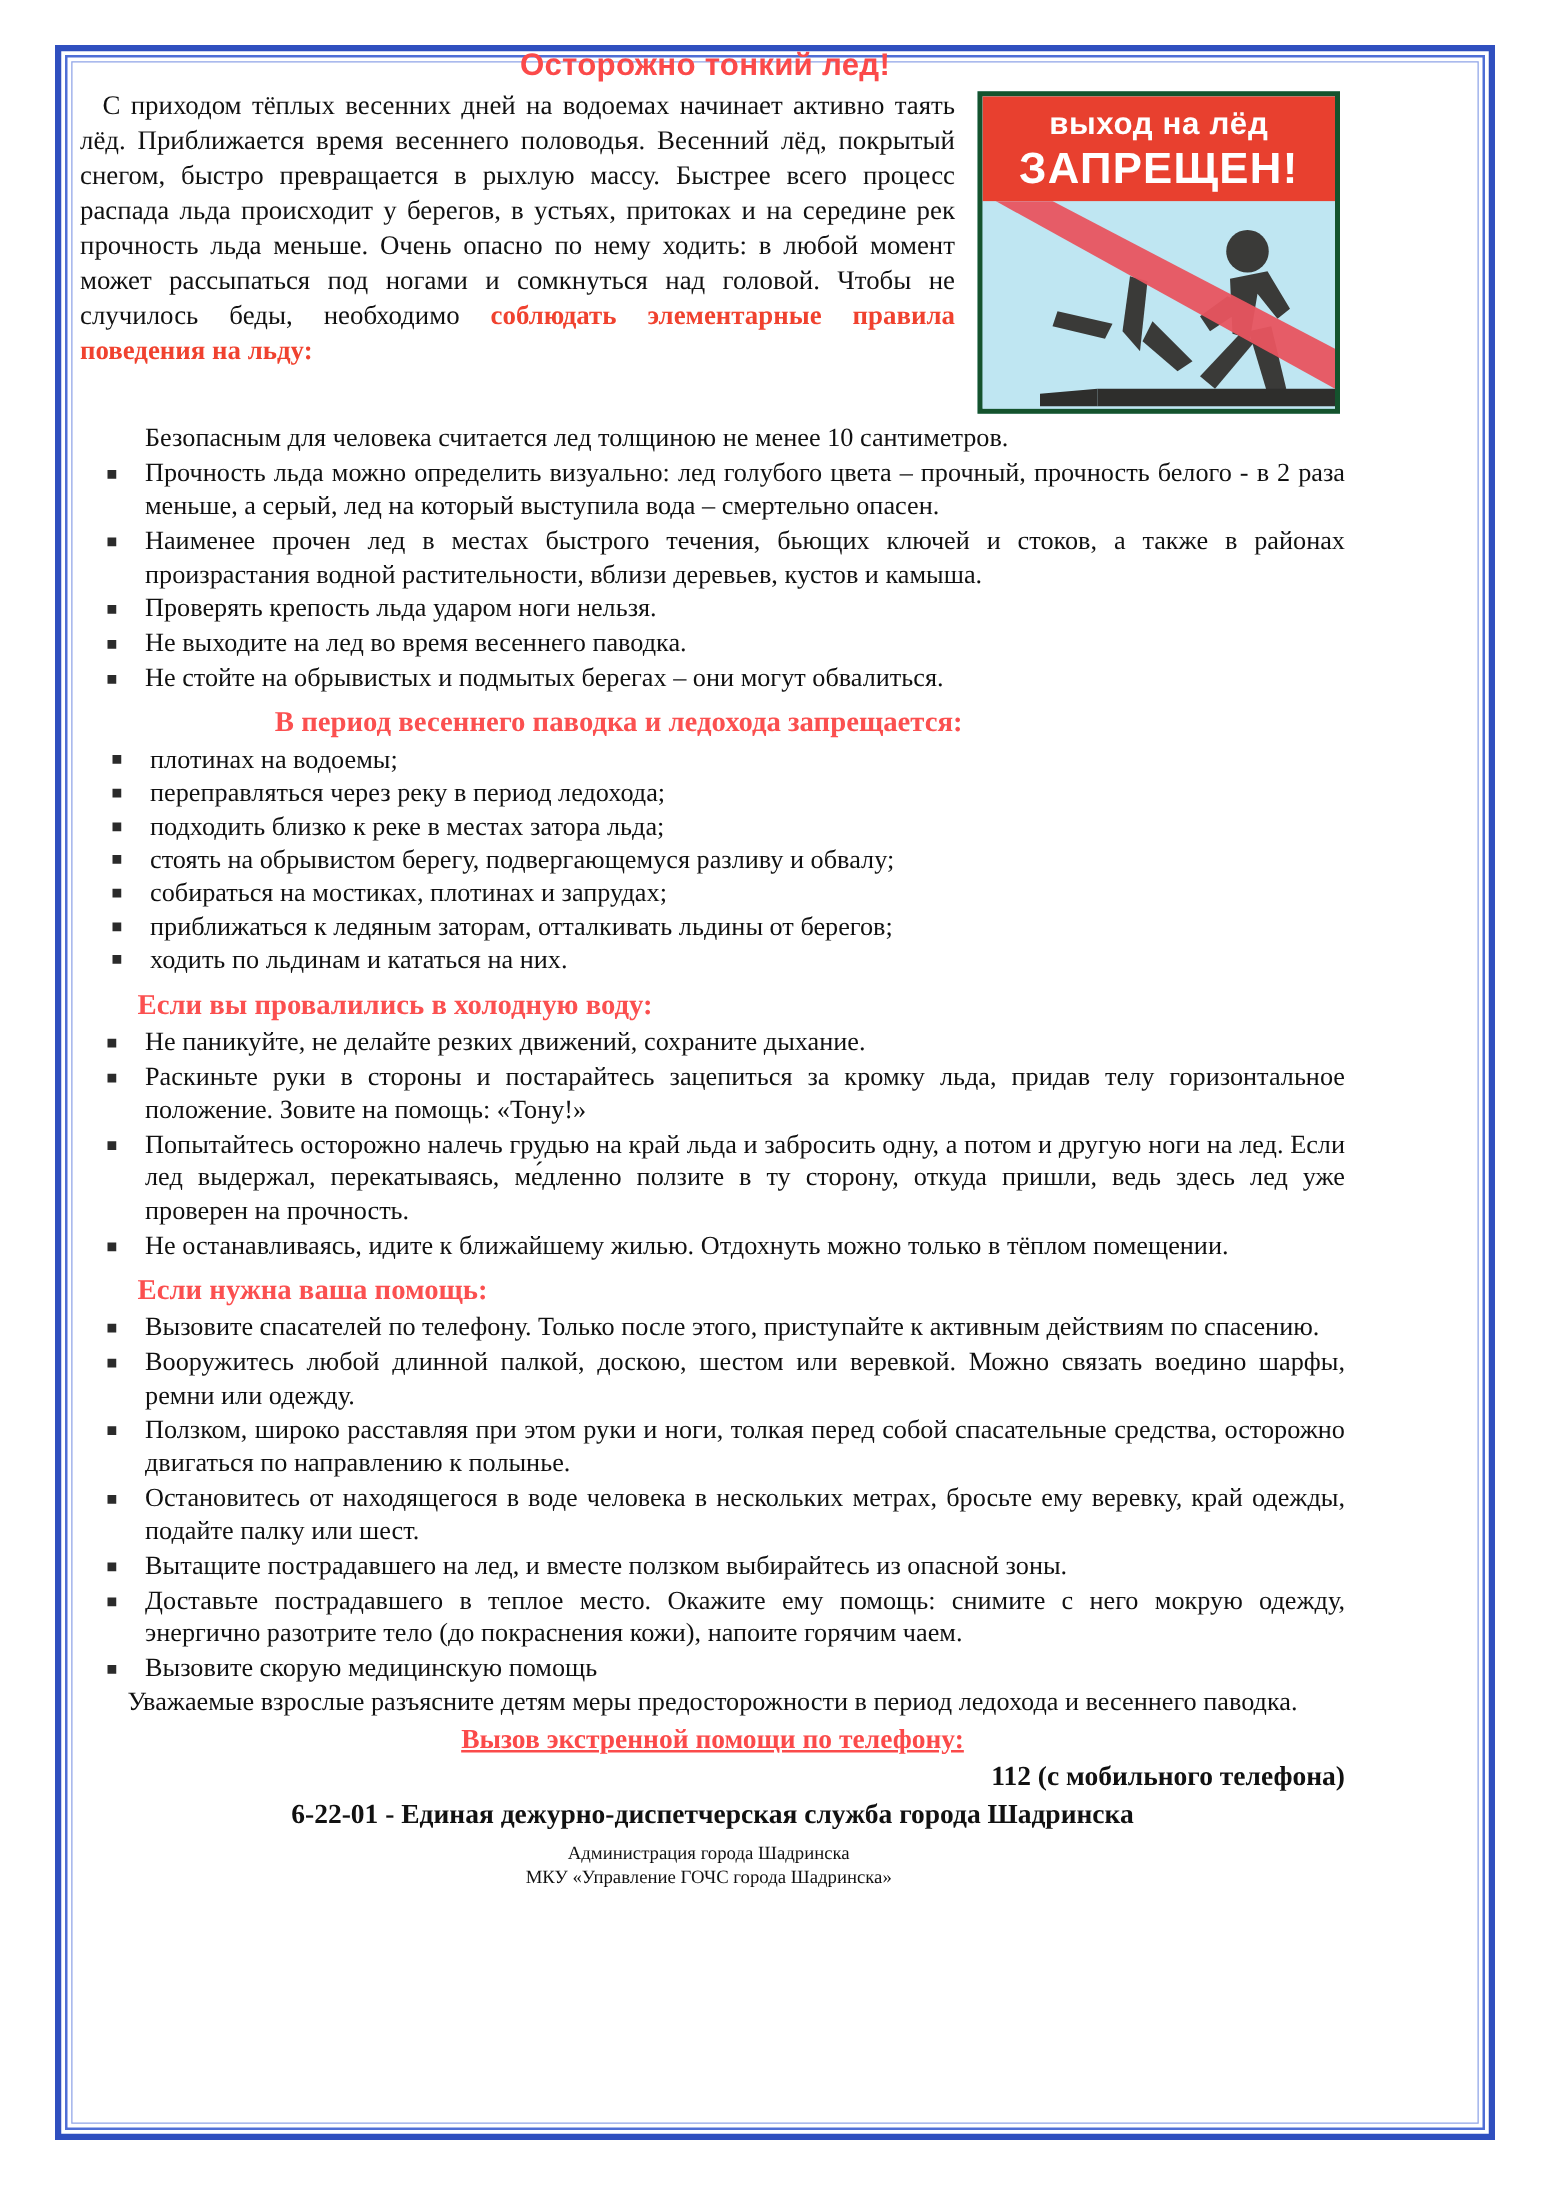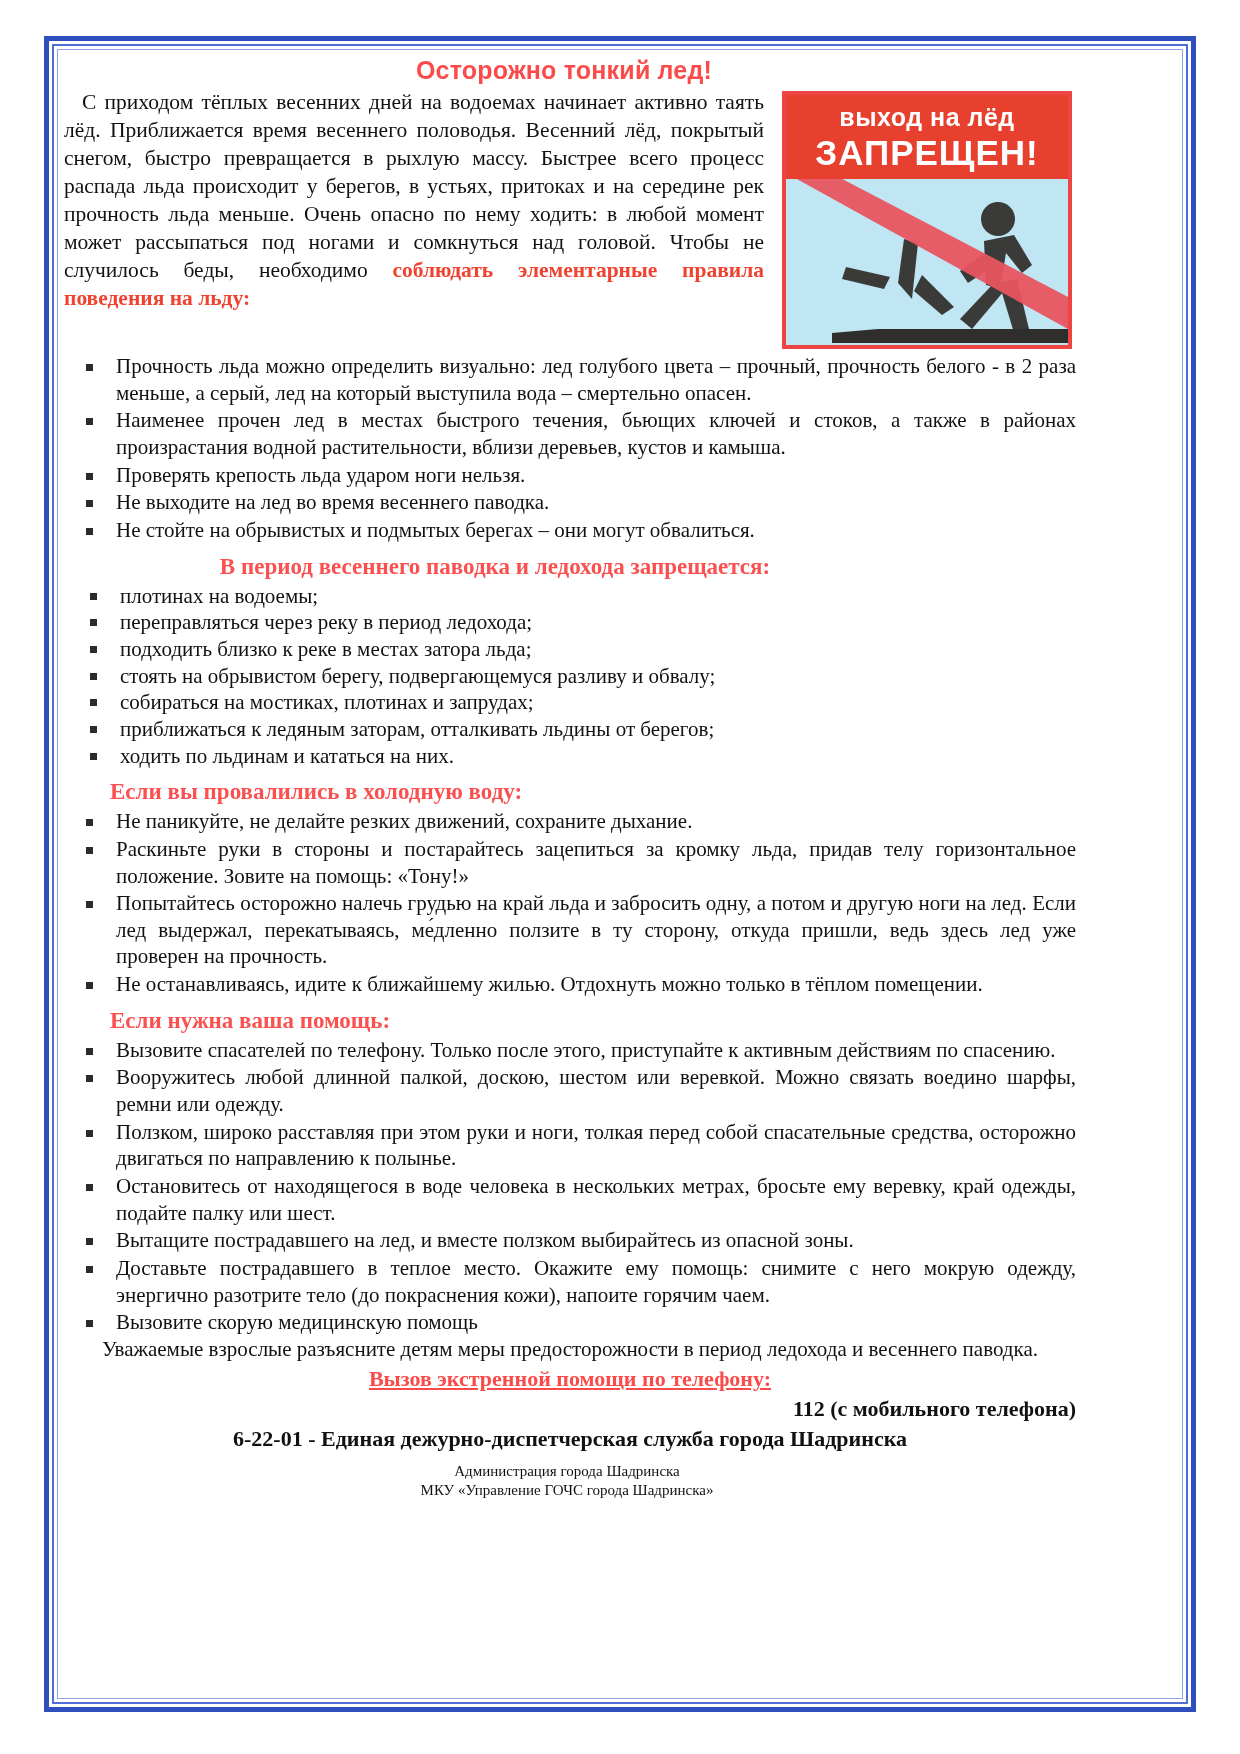--- a/index.html
+++ b/index.html
@@ -49,21 +49,21 @@
     top: 49px;
     right: 57px;
     bottom: 55px;
     border: 1px solid #8fa4e8;
     box-sizing: border-box;
   }
 
   .content {
     position: absolute;
     left: 64px;
-    top: 50px;
+    top: 32px;
     width: 1012px;
     height: 1640px;
   }
 
   
   .headline {
     text-align: center;
     color: #fb4a4a;
     font-family: "Liberation Sans", "DejaVu Sans", sans-serif;
     font-weight: bold;
@@ -76,21 +76,21 @@
   
   .intro-wrap {
     position: relative;
   }
   .sign {
     float: right;
     width: 290px;
     height: 258px;
     margin: 2px 4px 4px 18px;
     position: relative;
-    border: 4px solid #ef4444;
+    border: 4px solid #14532d;
     box-sizing: border-box;
     background: #bfe6f2;
     overflow: hidden;
   }
   .sign-band {
     position: absolute;
     left: 0; top: 0;
     width: 100%;
     height: 84px;
     background: #e8402f;
@@ -241,20 +241,21 @@
         </svg>
       </div>
 
       <p class="intro-text">
         <span>С приходом тёплых весенних дней на водоемах начинает активно таять лёд. Приближается время весеннего половодья. Весенний лёд, покрытый снегом, быстро превращается в рыхлую массу. Быстрее всего процесс распада льда происходит у берегов, в устьях, притоках и на середине рек прочность льда меньше. Очень опасно по нему ходить: в любой момент может рассыпаться под ногами и сомкнуться над головой. Чтобы не случилось беды, необходимо </span><span class="hl-red">соблюдать элементарные правила поведения на льду:</span>
       </p>
     </div>
 
     <div style="clear:both"></div>
 
+    <div class="lead-line">Безопасным для человека считается лед толщиною не менее 10 сантиметров.</div>
     <ul class="blist">
       <li>Прочность льда можно определить визуально: лед голубого цвета – прочный, прочность белого - в 2 раза меньше, а серый, лед на который выступила вода – смертельно опасен.</li>
       <li>Наименее прочен лед в местах быстрого течения, бьющих ключей и стоков, а также в районах произрастания водной растительности, вблизи деревьев, кустов и камыша.</li>
       <li>Проверять крепость льда ударом ноги нельзя.</li>
       <li>Не выходите на лед во время весеннего паводка.</li>
       <li>Не стойте на обрывистых и подмытых берегах – они могут обвалиться.</li>
     </ul>
 
     <div class="sec-head">В период весеннего паводка и ледохода запрещается:</div>
     <ul class="blist tight indent2">

